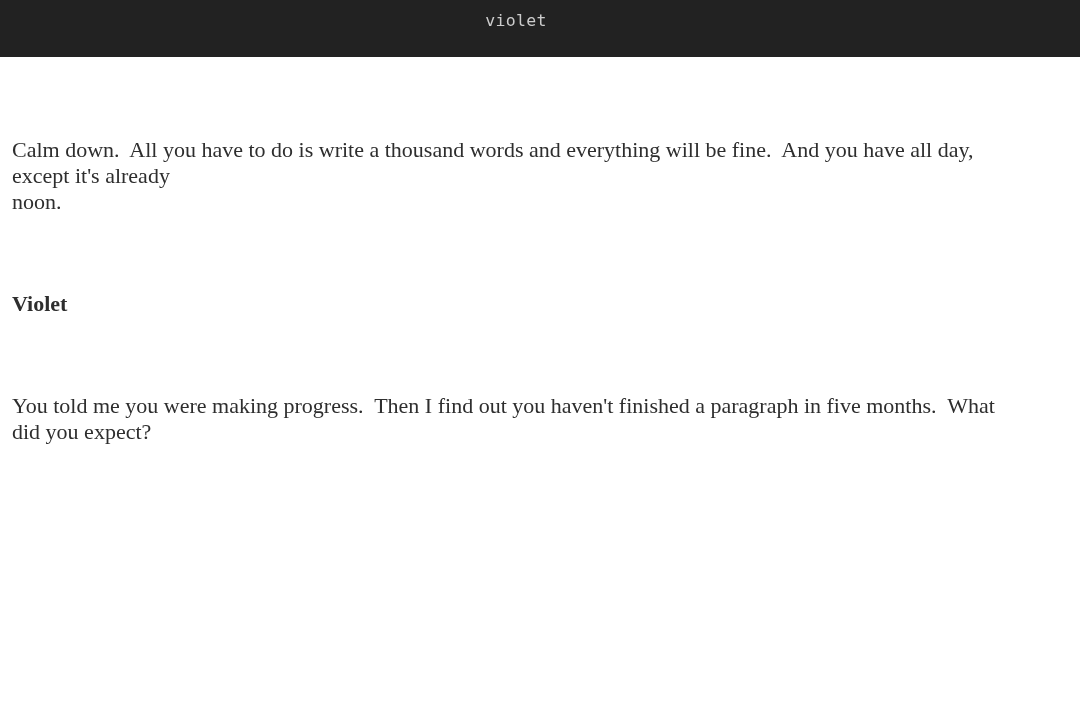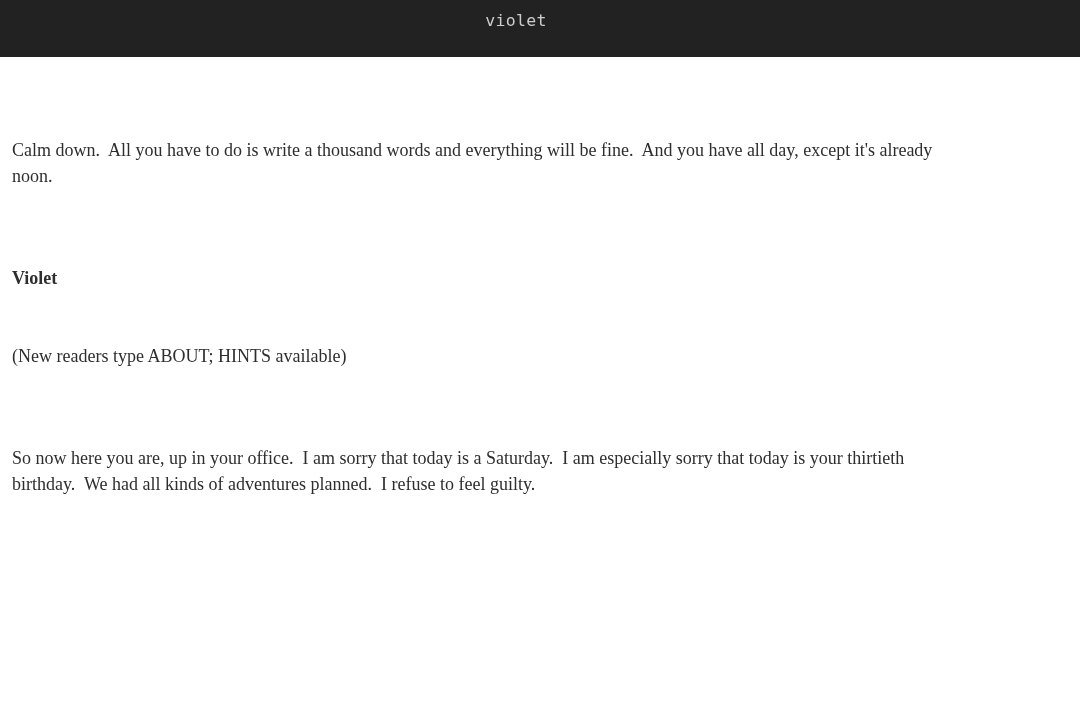--- a/index.html
+++ b/index.html
@@ -27,21 +27,21 @@
   }
   .topbar-title {
     font-family: "DejaVu Sans Mono", "Liberation Mono", monospace;
     font-size: 16.5px;
     letter-spacing: 0.3px;
     color: #cccccc;
   }
   .transcript {
     box-sizing: border-box;
     padding: 80px 66px 0 12px;
-    font-size: 18px;
+    font-size: 22px;
     line-height: 26px;
   }
   .para {
     margin: 0 0 24px 0;
     white-space: pre-wrap;
   }
   .banner div {
     white-space: pre-wrap;
   }
   .banner-title {
@@ -57,21 +57,19 @@
     <span class="topbar-title">violet</span>
   </header>
 
   <main class="transcript">
 
     <p class="para">Calm down.  All you have to do is write a thousand words and everything will be fine.  And you have all day, except it's already
 noon.</p>
 
     <div class="para banner">
       <div class="banner-title">Violet</div>
-      <div>(New readers type ABOUT; HINTS available)</div>
     </div>
 
+    <p class="para">You told me you were making progress.  Then I find out you haven't finished a paragraph in five months.  What did you expect?</p>
 
-    <p class="para">So now here you are, up in your office.  I am sorry that today is a Saturday.  I am especially sorry that today is your thirtieth
-birthday.  We had all kinds of adventures planned.  I refuse to feel guilty.</p>
 
   </main>
 </div>
 
 </body></html>

